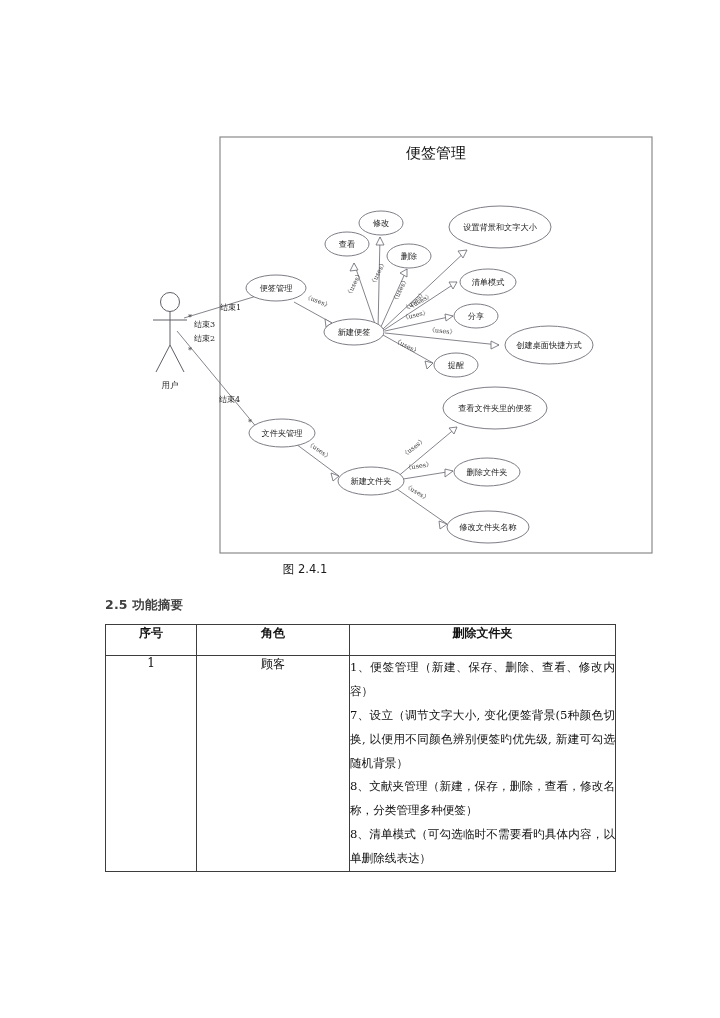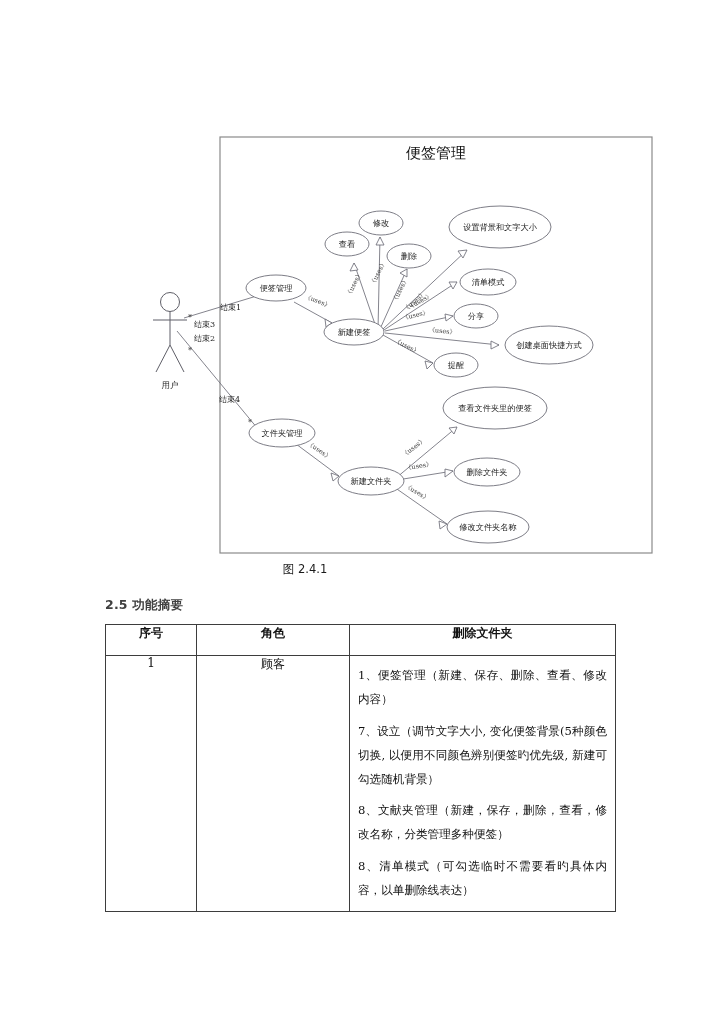--- a/index.html
+++ b/index.html
@@ -147,21 +147,21 @@
     color: #111;
   }
   td.cell-func {
     padding: 4px 7px 6px 9px;
     font-size: 11.6px;
     line-height: 2.06;
     color: #111;
     text-align: justify;
   }
   td.cell-func p {
-    margin: 8px;
+    margin: 0;
   }
 </style>
 </head>
 <body>
 
 <div id="diagram-wrap">
   <svg id="usecase-svg" width="720" height="560" viewBox="0 0 720 560">
 
     <rect class="sysbox" x="176" y="137" width="432" height="416"></rect>
 

